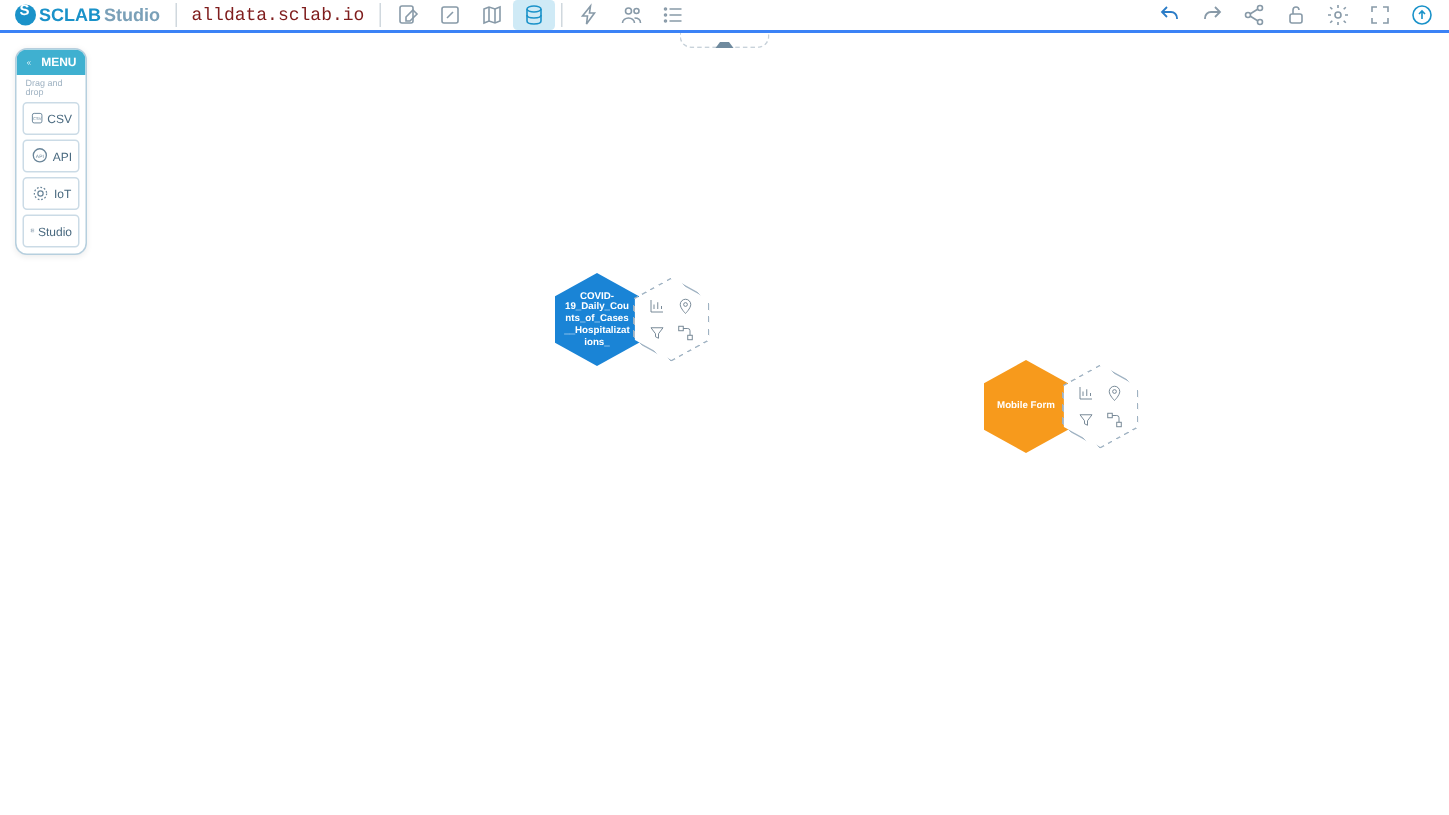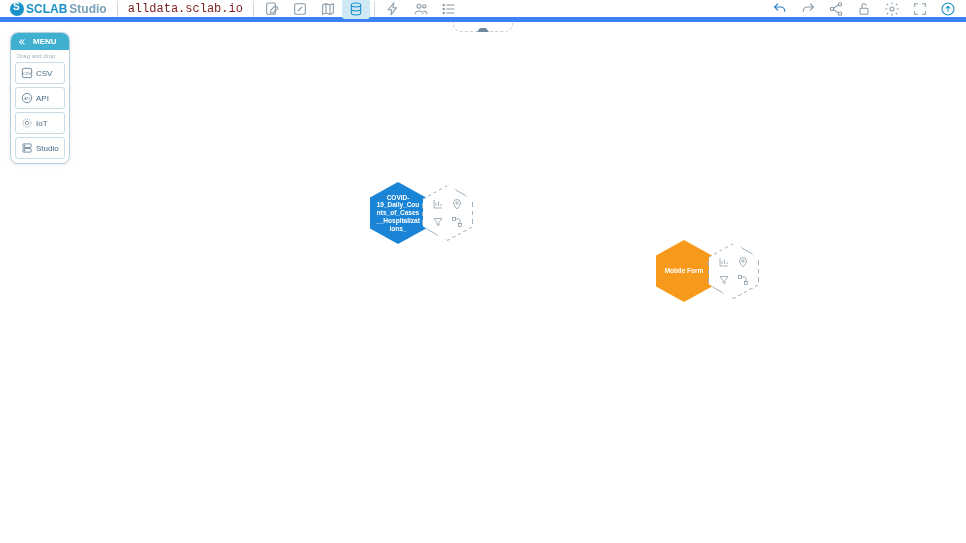--- a/index.html
+++ b/index.html
@@ -1,40 +1,40 @@
 <!DOCTYPE html>
 <html><head>
 <meta charset="utf-8">
 <style>
   * { box-sizing: border-box; margin: 0; padding: 0; }
   html, body { width: 966px; height: 543px; font-family: -apple-system, BlinkMacSystemFont, "Segoe UI", Arial, sans-serif; background: #fff; overflow: hidden; }
   
   
-  .toolbar { height: 22px; background: #fff; border-bottom: 5px solid #3b82f6; display: flex; align-items: center; padding: 0 4px; position: relative; }
+  .toolbar { height: 22px; background: #fff; border-bottom: 2px solid #3b82f6; display: flex; align-items: center; padding: 0 4px; position: relative; }
   .logo { display: flex; align-items: center; gap: 2px; padding: 0 6px; font-size: 12px; font-weight: 600; }
   .logo-icon { width: 14px; height: 14px; background: #1a92c9; border-radius: 50%; position: relative; }
   .logo-icon::after { content: "S"; color: #fff; font-size: 10px; font-weight: 700; position: absolute; left: 3px; top: -1px; }
   .logo-text-main { color: #1a92c9; font-weight: 700; }
   .logo-text-sub { color: #7aa0b8; font-weight: 700; }
   .toolbar-sep { width: 1px; height: 16px; background: #d0d8de; margin: 0 4px; }
   .project-name { color: #7f1d1d; font-size: 12px; padding: 0 6px; font-family: Liberation Mono, monospace; }
   
   .tool-btn { width: 28px; height: 20px; display: flex; align-items: center; justify-content: center; border-radius: 3px; cursor: pointer; }
   .tool-btn.active { background: #cfeaf6; }
   .tool-btn svg { width: 16px; height: 16px; }
   .tool-icons-left { display: flex; align-items: center; }
   .tool-icons-right { display: flex; align-items: center; margin-left: auto; gap: 0; }
   
   
   .canvas-area { position: relative; width: 100%; height: calc(100% - 22px); background: #fff; }
   .canvas-handle { position: absolute; top: 0; left: 50%; transform: translateX(-50%); width: 60px; height: 10px; border: 1px dashed #c8d2da; border-top: none; border-radius: 0 0 8px 8px; }
   .canvas-handle::after { content: ""; position: absolute; left: 50%; top: 2px; width: 6px; height: 4px; transform: translateX(-50%); border-left: 3px solid transparent; border-right: 3px solid transparent; border-bottom: 4px solid #6f8a9e; }
   
   
-  .side-panel { position: absolute; top: 10px; left: 10px; width: 60px; background: #fff; border: 1px solid #b6cfde; border-radius: 8px; box-shadow: 0 1px 4px rgba(0,0,0,0.08); overflow: hidden; }
+  .side-panel { position: absolute; top: 10px; left: 10px; width: 48px; background: #fff; border: 1px solid #b6cfde; border-radius: 8px; box-shadow: 0 1px 4px rgba(0,0,0,0.08); overflow: hidden; }
   .side-panel-header { height: 17px; background: #3fb0d0; color: #fff; font-size: 8px; font-weight: 600; display: flex; align-items: center; padding: 0 6px; gap: 6px; border-radius: 5px 5px 0 0; }
   .side-panel-header svg { width: 10px; height: 10px; }
   .side-panel-hint { font-size: 6px; color: #9fb2c2; padding: 3px 6px; }
   .side-tiles { display: flex; flex-direction: column; gap: 3px; padding: 0 4px 4px; }
   .side-tile { display: flex; align-items: center; gap: 2px; padding: 3px 4px; border: 1px solid #cbdbe6; border-radius: 3px; background: #fff; cursor: grab; }
   .side-tile-icon { width: 14px; height: 14px; display: flex; align-items: center; justify-content: center; }
   .side-tile-label { font-size: 8px; color: #49697f; }
   
   
   .hex-node { position: absolute; display: flex; align-items: center; }

